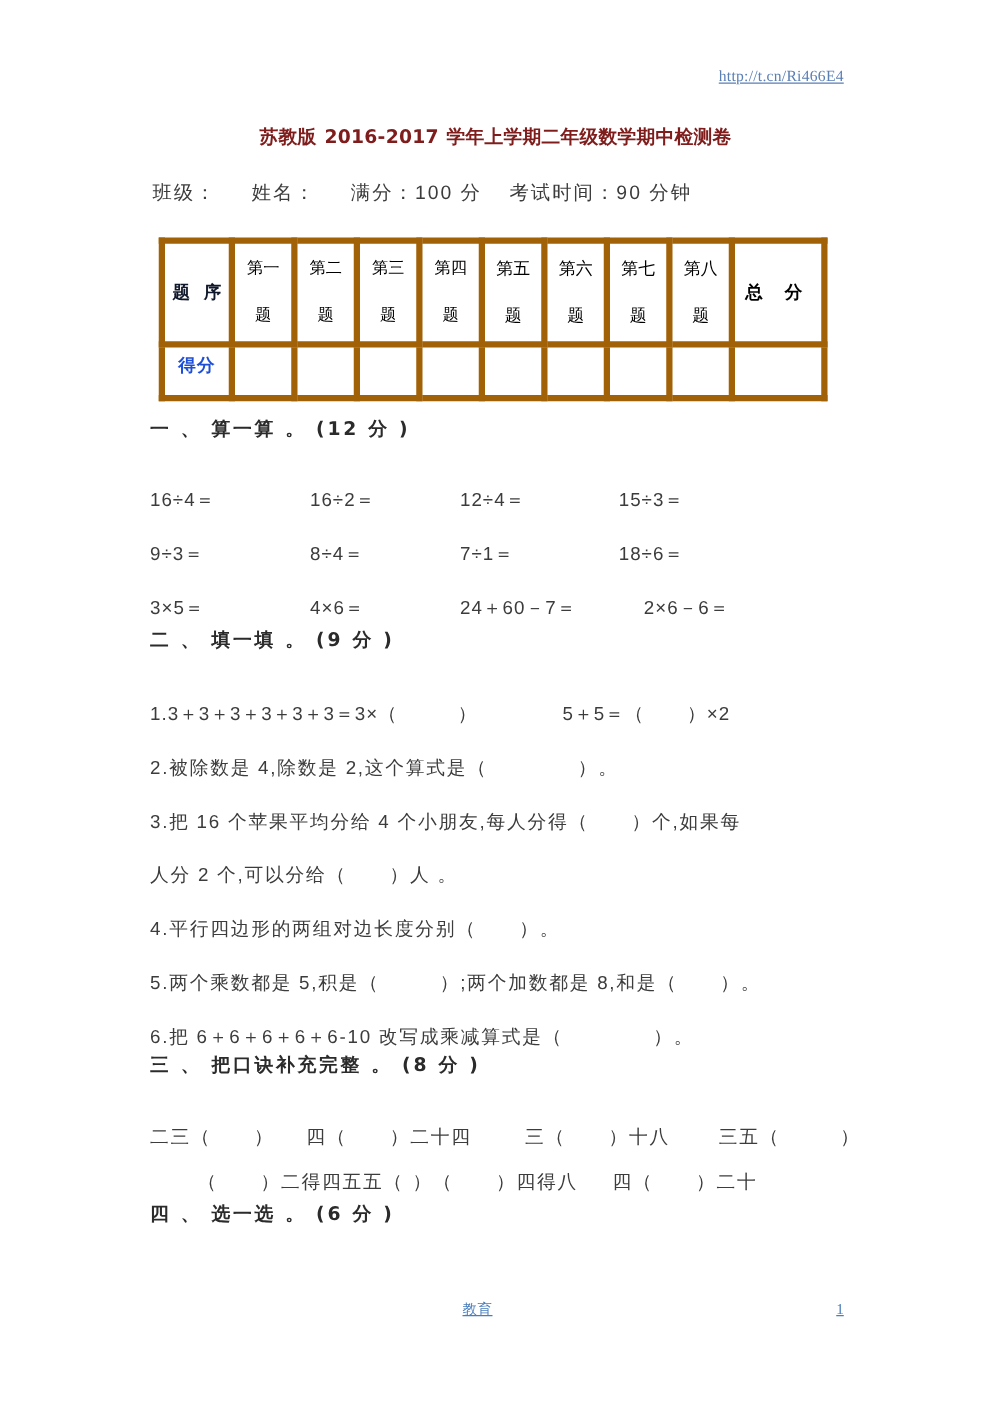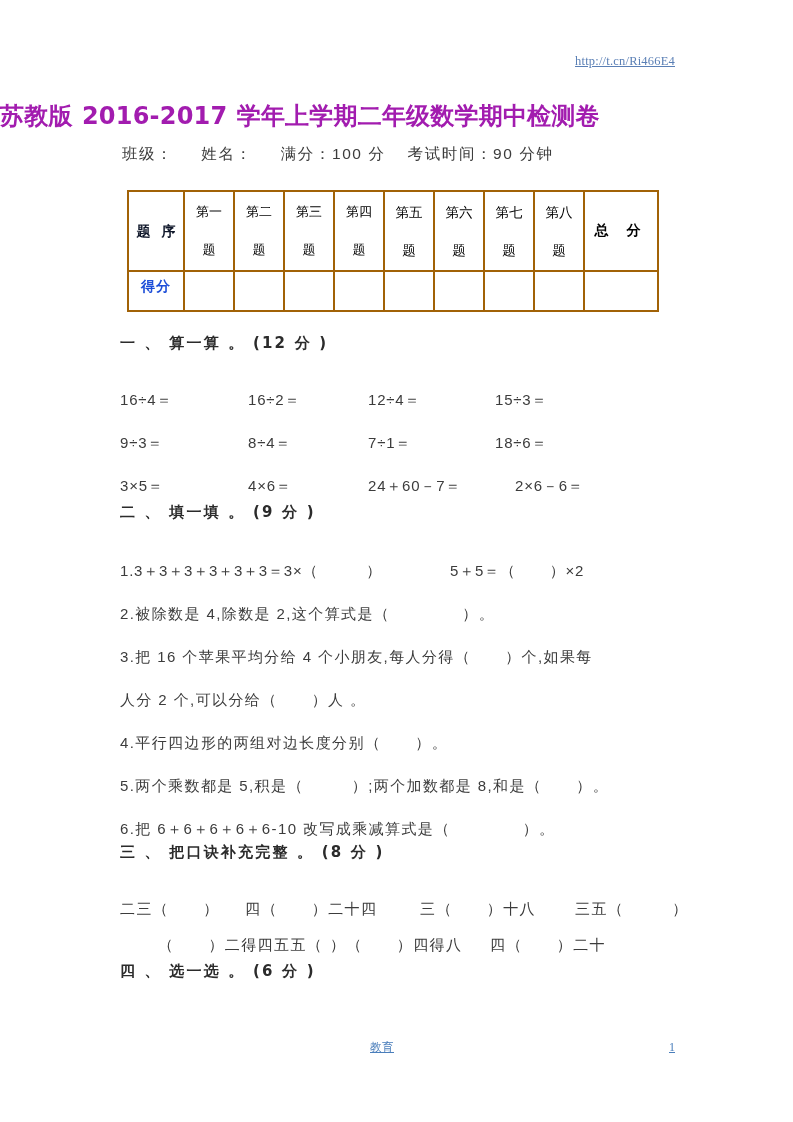--- a/index.html
+++ b/index.html
@@ -34,25 +34,25 @@
     letter-spacing: 0.2px;
     white-space: nowrap;
   }
 
   
   .doc-title {
     position: absolute;
     top: 100px;
     left: 0;
     right: 0;
-    text-align: left;
-    font-family: "DejaVu Sans", sans-serif;
-    font-weight: bold;
-    font-size: 24px;
-    color: #a21caf;
+    text-align: center;
+    font-family: "DejaVu Sans", sans-serif;
+    font-weight: bold;
+    font-size: 15px;
+    color: #7f1d1d;
     letter-spacing: 0.2px;
   }
   .doc-title .gap { letter-spacing: 1px; }
 
   
   .info-line {
     position: absolute;
     top: 144px;
     left: 122px;
     width: 560px;
@@ -68,21 +68,21 @@
   
   .score-table {
     position: absolute;
     left: 127px;
     top: 190px;
     width: 530px;
     border-collapse: collapse;
     table-layout: fixed;
   }
   .score-table td {
-    border: 2px solid #a16207;
+    border: 5px solid #a16207;
     padding: 0;
     text-align: center;
     vertical-align: middle;
   }
   .score-table tr.head-row td { height: 78px; }
   .score-table tr.score-row td { height: 38px; }
 
   .col-label { width: 56px; }
   .col-q     { width: 50px; }
   .col-total { width: 74px; }
@@ -110,21 +110,21 @@
     color: #000;
     line-height: 30px;
   }
   .q-cell.alt {
     font-family: "DejaVu Sans", sans-serif;
     font-size: 13.5px;
   }
   .q-cell .l1 { display: block; }
   .q-cell .l2 { display: block; margin-top: 8px; }
   .total-cell {
-    font-family: Liberation Sans, sans-serif;
+    font-family: Liberation Serif, serif;
     font-weight: bold;
     font-size: 14px;
     color: #000;
     letter-spacing: 7px;
     padding-left: 6px;
     vertical-align: top;
     padding-top: 8px;
   }
 
   

